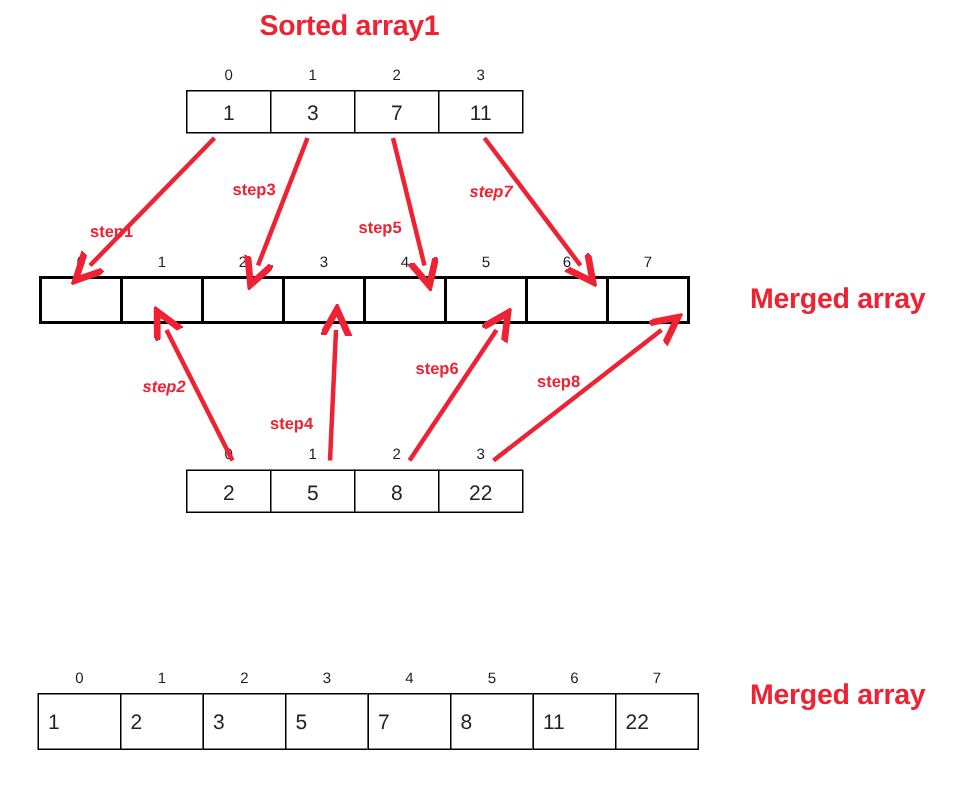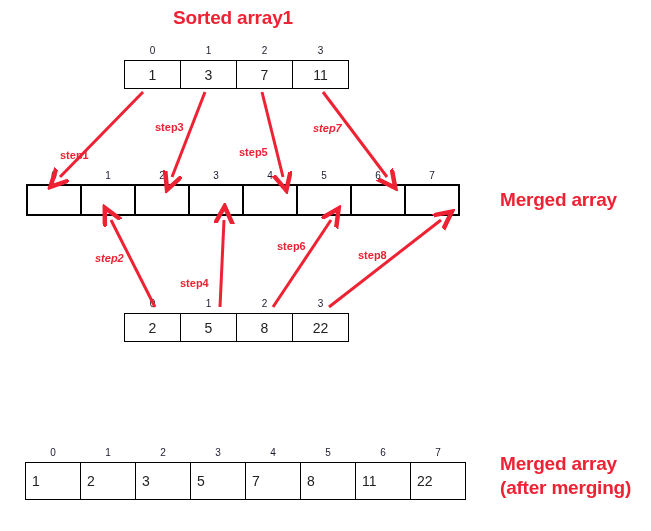--- a/index.html
+++ b/index.html
@@ -194,21 +194,20 @@
         <span>22</span>
       </div>
     </div>
 
   <div class="side-label" style="left:500px; top:188px;">
     <div>Merged array</div>
   </div>
 
   <div class="side-label" style="left:500px; top:452px;">
     <div>Merged array</div>
-    <div>(after merging)</div>
   </div>
 
   <div class="steplabel" style="left:60px; top:129px;margin-top:20px;">step1</div>
   <div class="steplabel" style="left:95px; top:252px;font-style:italic;">step2</div>
   <div class="steplabel" style="left:155px; top:121px;">step3</div>
   <div class="steplabel" style="left:180px; top:245px;margin-top:32px;">step4</div>
   <div class="steplabel" style="left:239px; top:126px;margin-top:20px;">step5</div>
   <div class="steplabel" style="left:277px; top:240px;">step6</div>
   <div class="steplabel" style="left:313px; top:122px;font-style:italic;">step7</div>
   <div class="steplabel" style="left:358px; top:249px;">step8</div>

